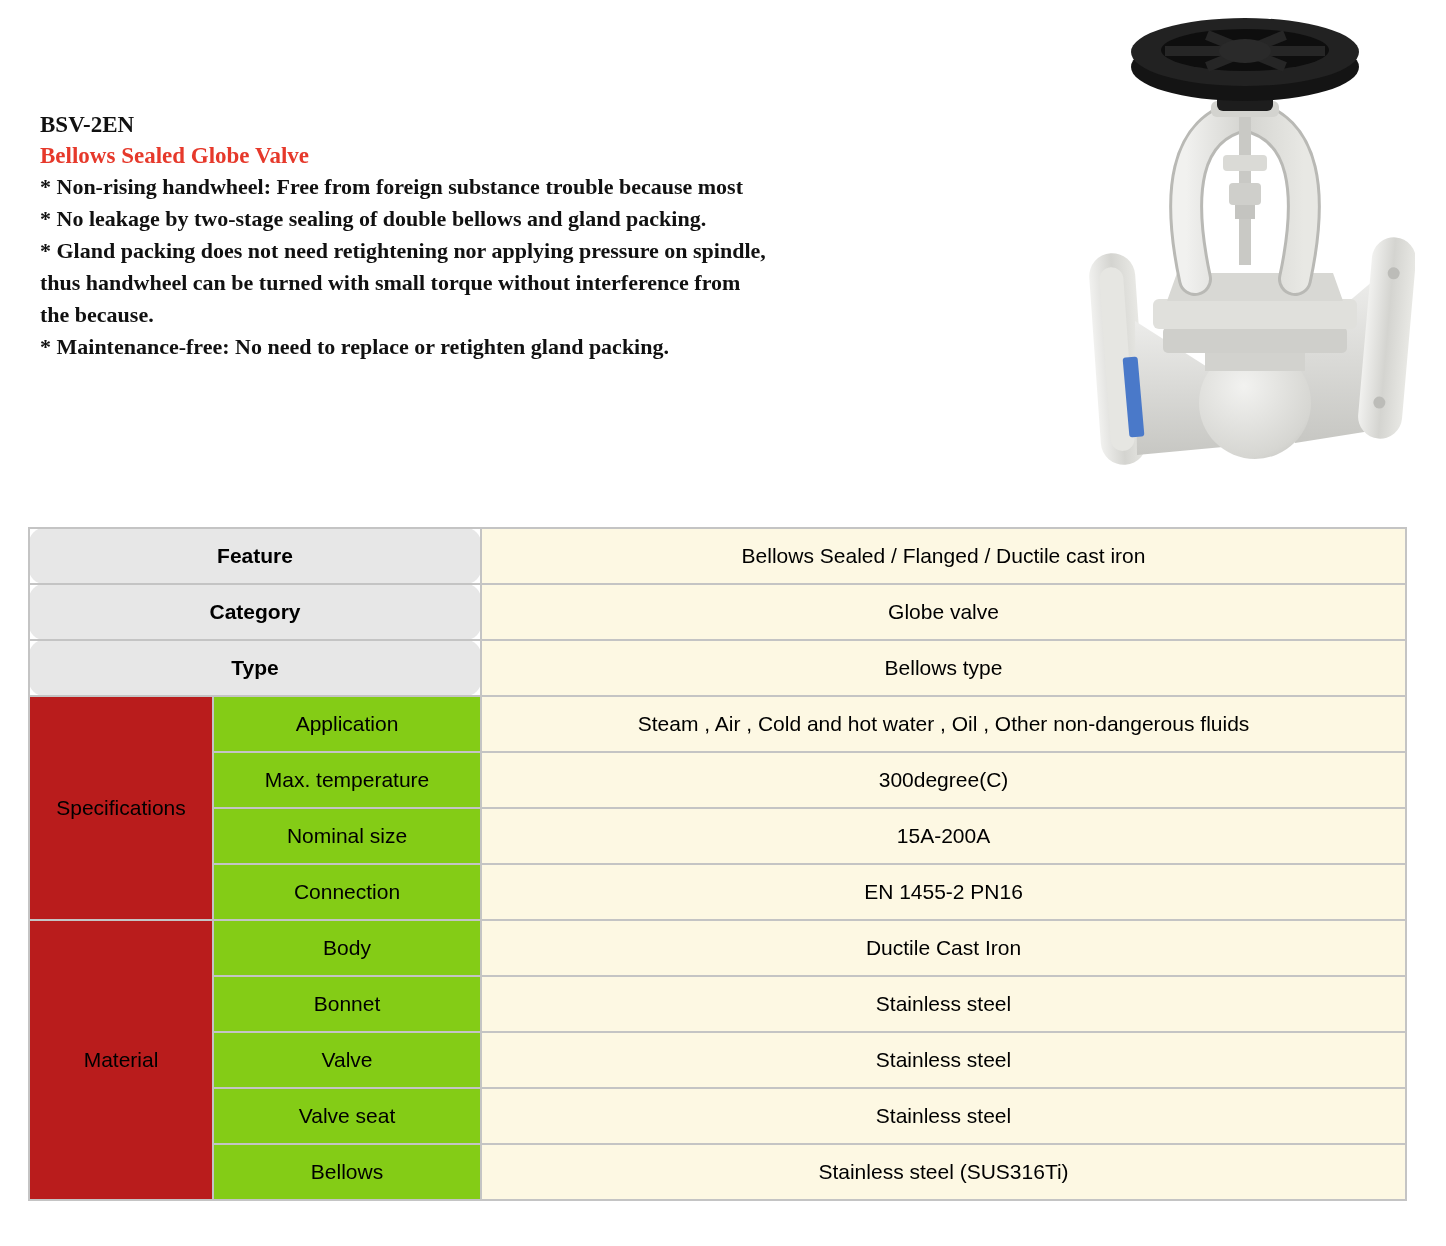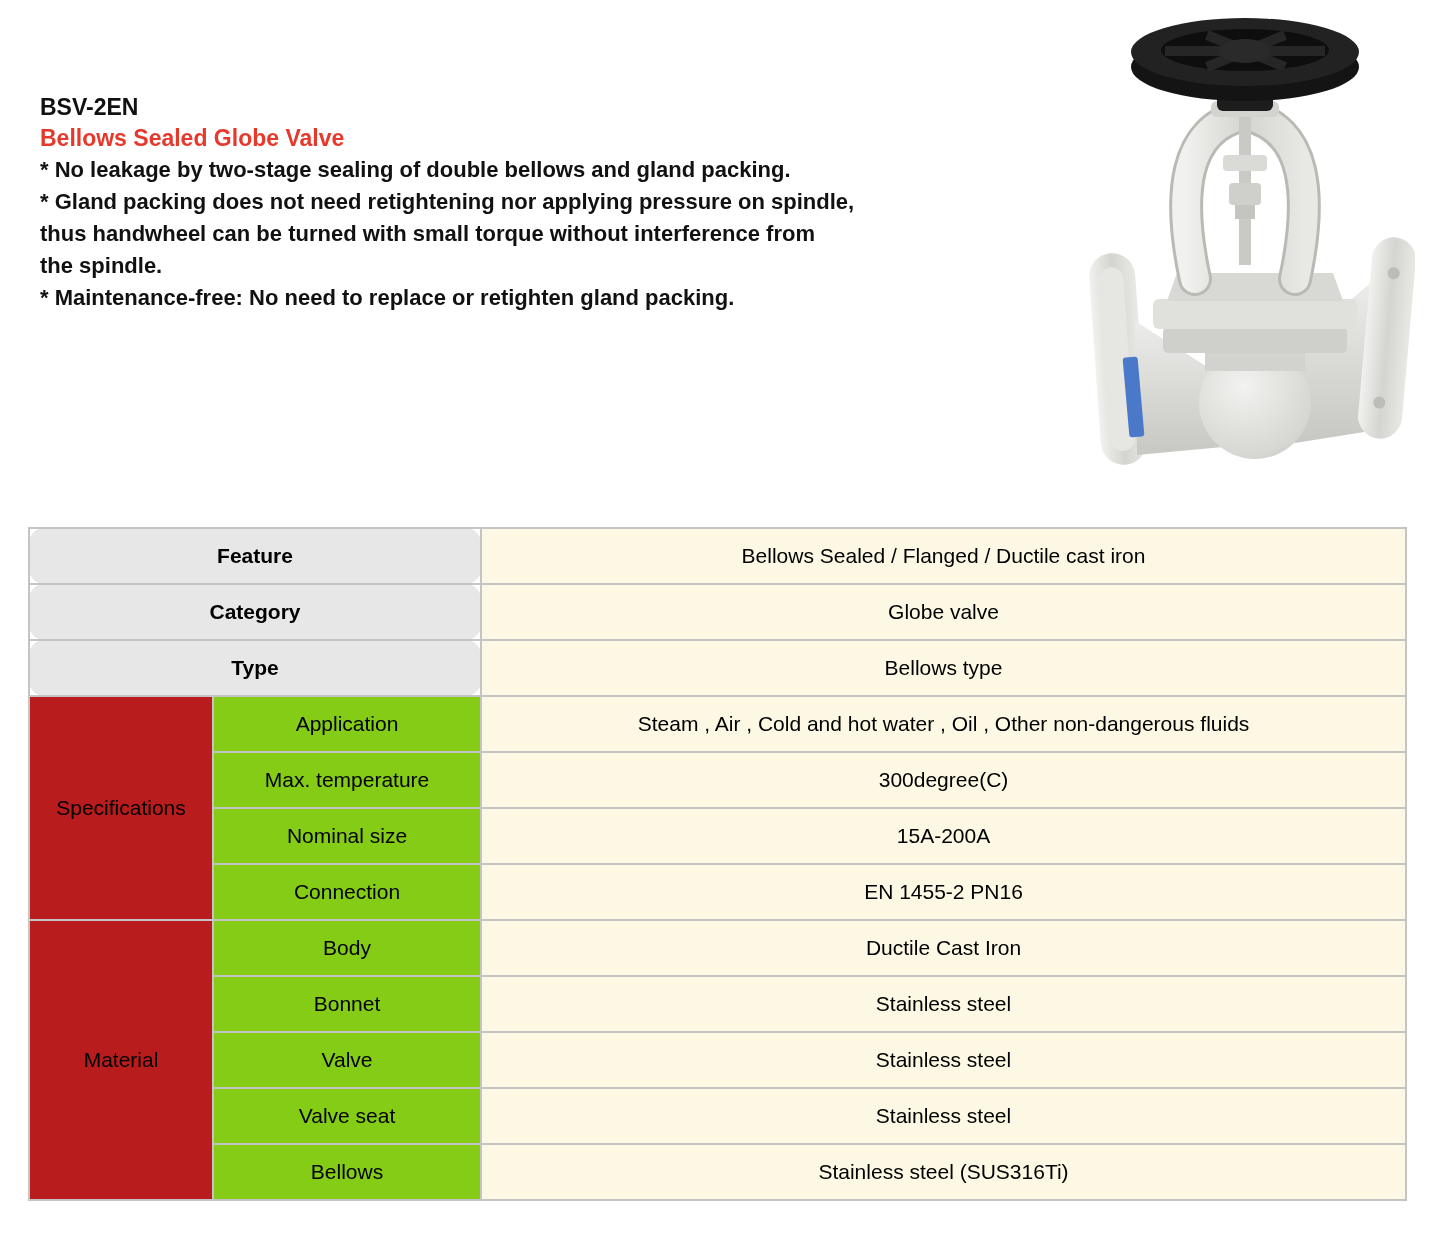--- a/index.html
+++ b/index.html
@@ -1,21 +1,21 @@
 <!DOCTYPE html>
 <html><head>
 <meta charset="utf-8">
 <style>
   html,body{margin:0;padding:0;background:#ffffff;}
   body{
     width:1446px;height:1246px;position:relative;overflow:hidden;
     font-family:"Liberation Sans","DejaVu Sans",sans-serif;color:#000;
   }
   
-  .intro{position:absolute;left:40px;top:92px;width:1045px;}
+  .intro{position:absolute;left:40px;top:109px;width:1045px;font-family:Liberation Serif, serif;}
   .title{font-size:23px;font-weight:bold;line-height:31px;color:#111;}
   .subtitle{font-size:23px;font-weight:bold;line-height:31px;color:#e6392b;}
   .desc-line{font-size:22px;font-weight:bold;line-height:32px;color:#111;}
   
   .photo{position:absolute;left:1085px;top:5px;width:330px;height:462px;}
   
   table.spec{
     position:absolute;left:28px;top:527px;width:1377px;
     border-collapse:collapse;table-layout:fixed;
   }
@@ -27,24 +27,25 @@
   td.grp{background:#b91c1c;font-weight:normal;}
   td.sub{background:#84cc16;}
   td.val{background:#fdf8e3;margin-top:36px;}
 </style>
 </head>
 <body>
 
 <div class="intro">
   <div class="title">BSV-2EN</div>
   <div class="subtitle">Bellows Sealed Globe Valve</div>
+  <div class="desc-line">* Non-rising handwheel: Free from foreign substance trouble because most</div>
   <div class="desc-line">* No leakage by two-stage sealing of double bellows and gland packing.</div>
   <div class="desc-line">* Gland packing does not need retightening nor applying pressure on spindle,</div>
   <div class="desc-line">thus handwheel can be turned with small torque without interference from</div>
-  <div class="desc-line">the spindle.</div>
+  <div class="desc-line">the because.</div>
   <div class="desc-line">* Maintenance-free: No need to replace or retighten gland packing.</div>
 </div>
 
 <svg class="photo" viewBox="0 0 330 462" aria-hidden="true">
   <defs>
     <linearGradient id="metalH" x1="0" y1="0" x2="1" y2="0">
       <stop offset="0" stop-color="#f1f1ef"></stop>
         <stop offset="0.5" stop-color="#d4d4d0"></stop>
         <stop offset="1" stop-color="#e8e8e4"></stop>
     </linearGradient>

